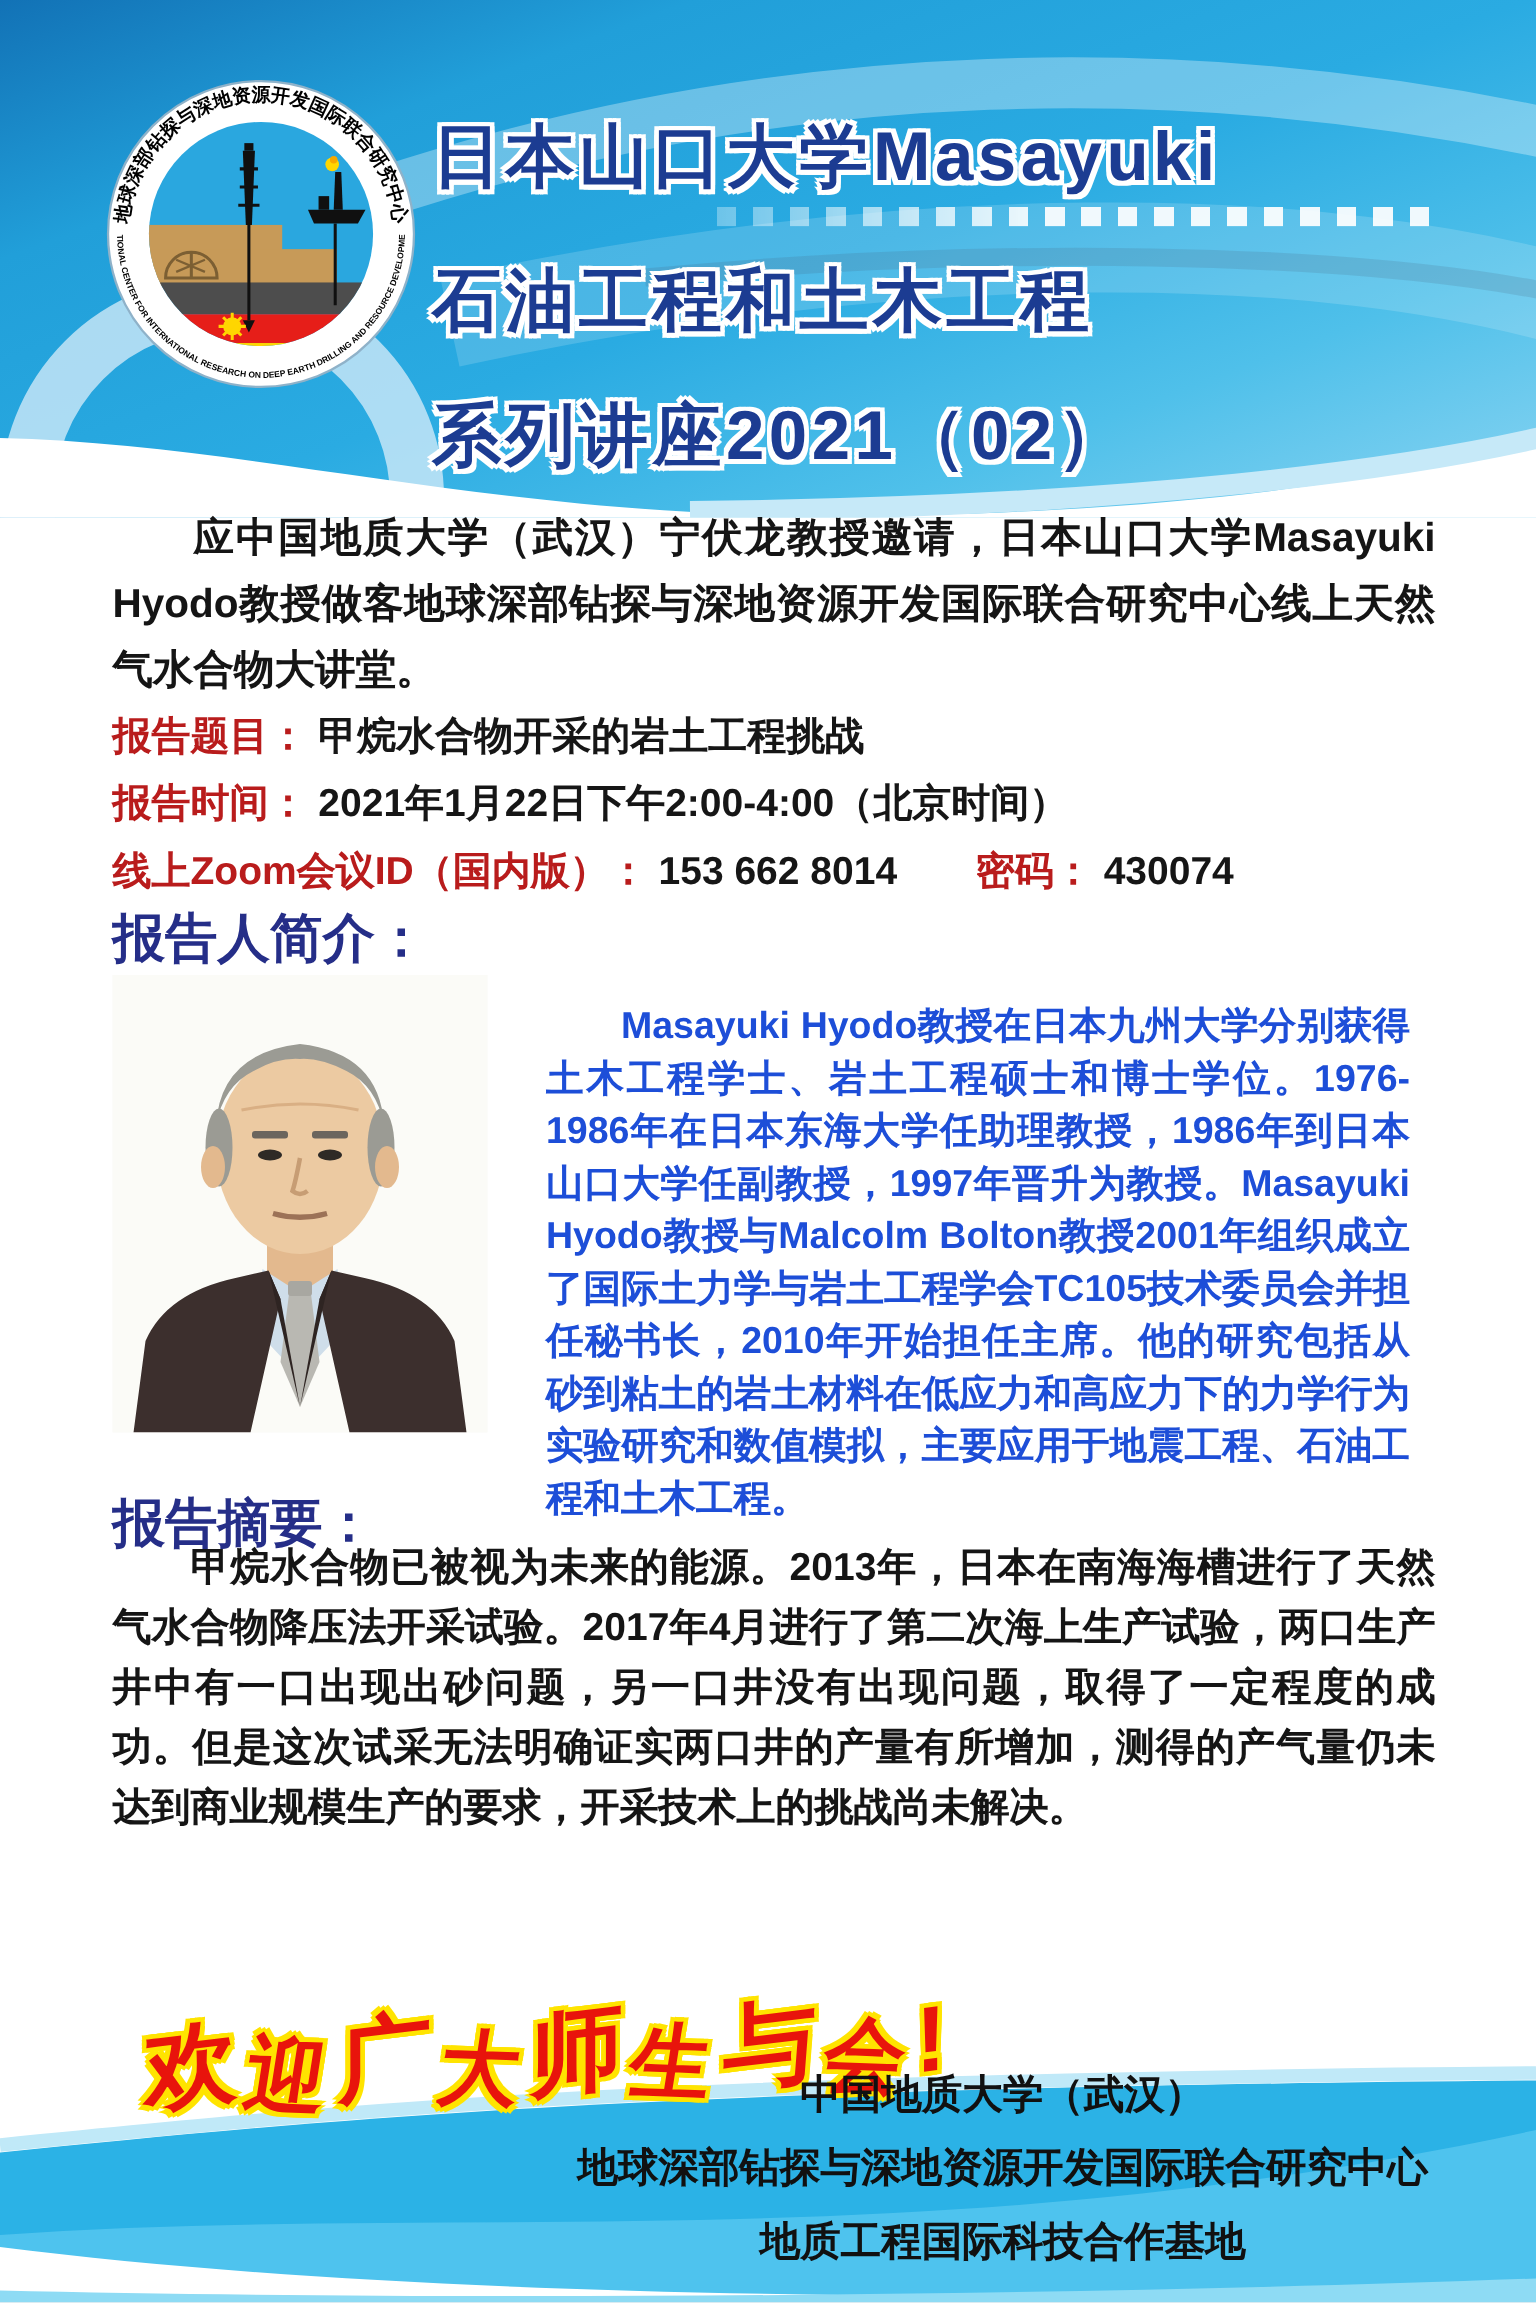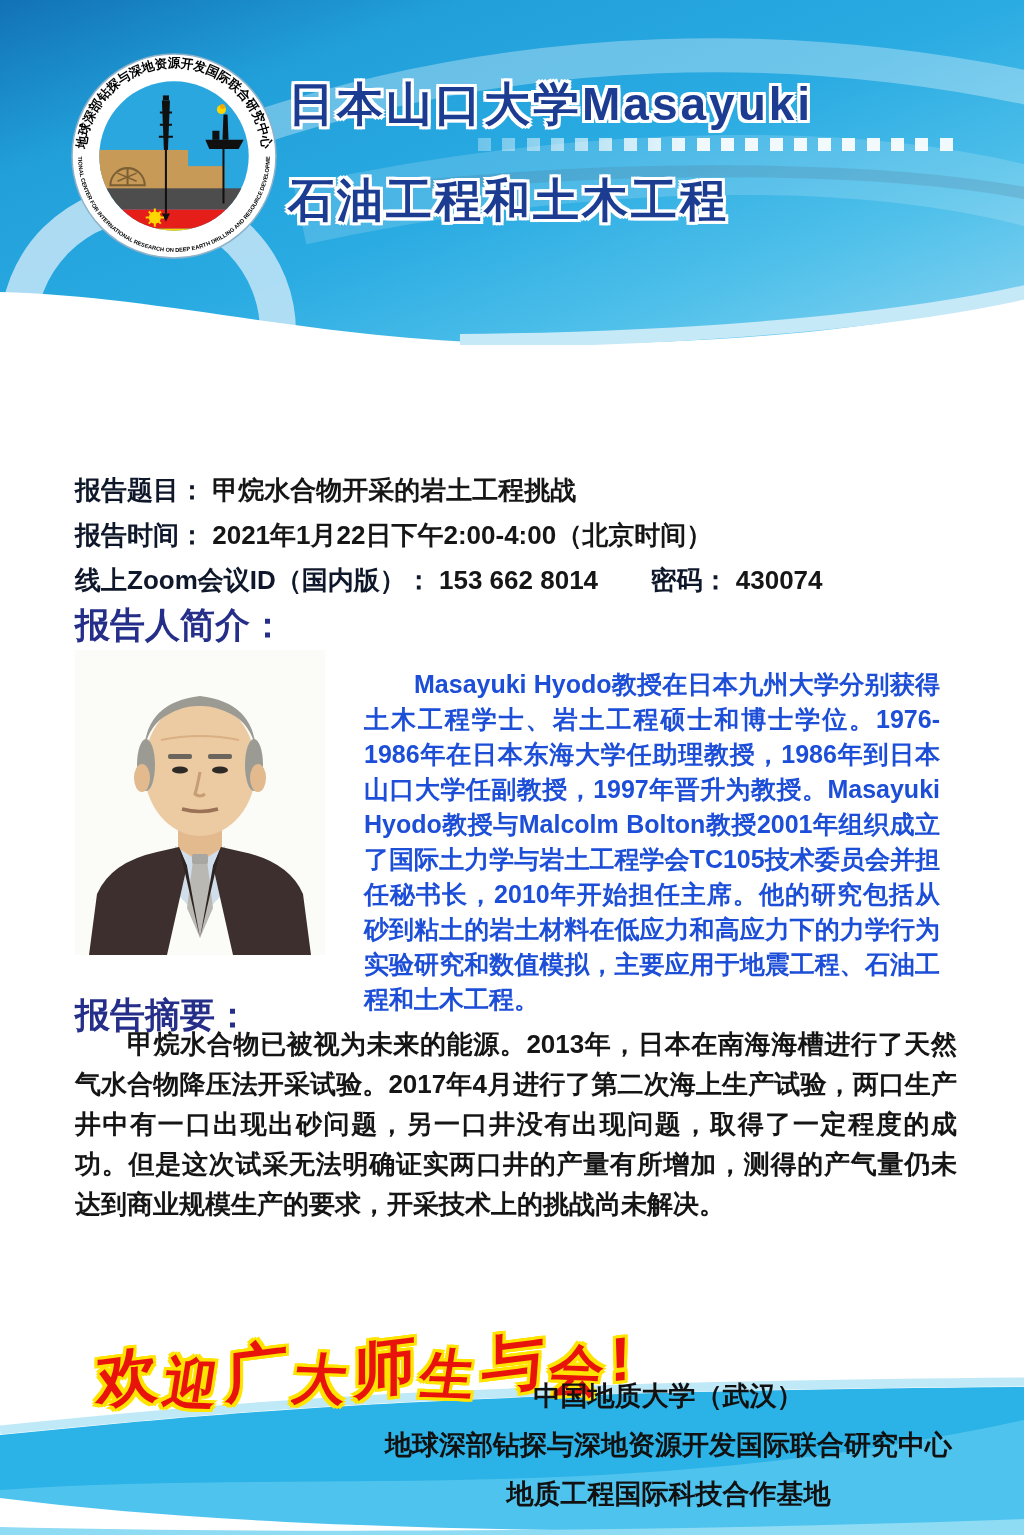--- a/index.html
+++ b/index.html
@@ -24,21 +24,21 @@
     -webkit-mask-image:linear-gradient(90deg,rgba(0,0,0,.35),#000 45%);
     mask-image:linear-gradient(90deg,rgba(0,0,0,.35),#000 45%);
   }
   .logo{position:absolute;left:70px;top:52px;width:208px;height:208px;}
   
   .intro{
     position:absolute;left:75px;top:336px;width:882px;font-size:27px;font-weight:bold;
     color:#151515;line-height:44px;text-align:justify;text-indent:2em;margin:0;
   }
   .details{position:absolute;left:75px;top:468px;width:905px;font-size:26px;font-weight:bold;line-height:45px;}
-  .details .lbl{color:#0f172a;}
+  .details .lbl{color:#b91c1c;}
   .details .val{color:#161616;}
   .details .gap{display:inline-block;width:38px;}
   .sec-label{position:absolute;left:75px;color:#252e88;font-size:35px;font-weight:bold;}
   .sl-speaker{top:602px;} .sl-abstract{top:992px;}
   .speaker{position:absolute;left:75px;top:650px;width:882px;display:flex;}
   .photo{flex:none;width:250px;height:305px;margin-right:22px;background:#fbfbf8;}
   .bio{
     flex:1;font-size:25px;font-weight:bold;color:#1d4ed8;line-height:35px;
     text-align:justify;text-indent:2em;margin:17px;
   }
@@ -138,22 +138,24 @@
         </text>
         <text font-family="Liberation Sans, DejaVu Sans, sans-serif" font-size="5.6" font-weight="bold" fill="#000000" text-anchor="middle">
           <textPath href="#arcBot" startOffset="50%">NATIONAL CENTER FOR INTERNATIONAL RESEARCH ON DEEP EARTH DRILLING AND RESOURCE DEVELOPMENT</textPath>
         </text>
       </svg>
     </div>
 
     <div class="h-title t1">日本山口大学Masayuki</div>
     <div class="dots"></div>
     <div class="h-title t2">石油工程和土木工程</div>
-  </div>
-
+    <div class="h-title t3">系列讲座2021（02）</div>
+  </div>
+
+  <p class="intro">应中国地质大学（武汉）宁伏龙教授邀请，日本山口大学Masayuki Hyodo教授做客地球深部钻探与深地资源开发国际联合研究中心线上天然气水合物大讲堂。</p>
 
   <div class="details">
     <div>
       <span class="lbl">报告题目：</span>
       <span class="val">甲烷水合物开采的岩土工程挑战</span>
     </div>
     <div>
       <span class="lbl">报告时间：</span>
       <span class="val">2021年1月22日下午2:00-4:00（北京时间）</span>
     </div>

